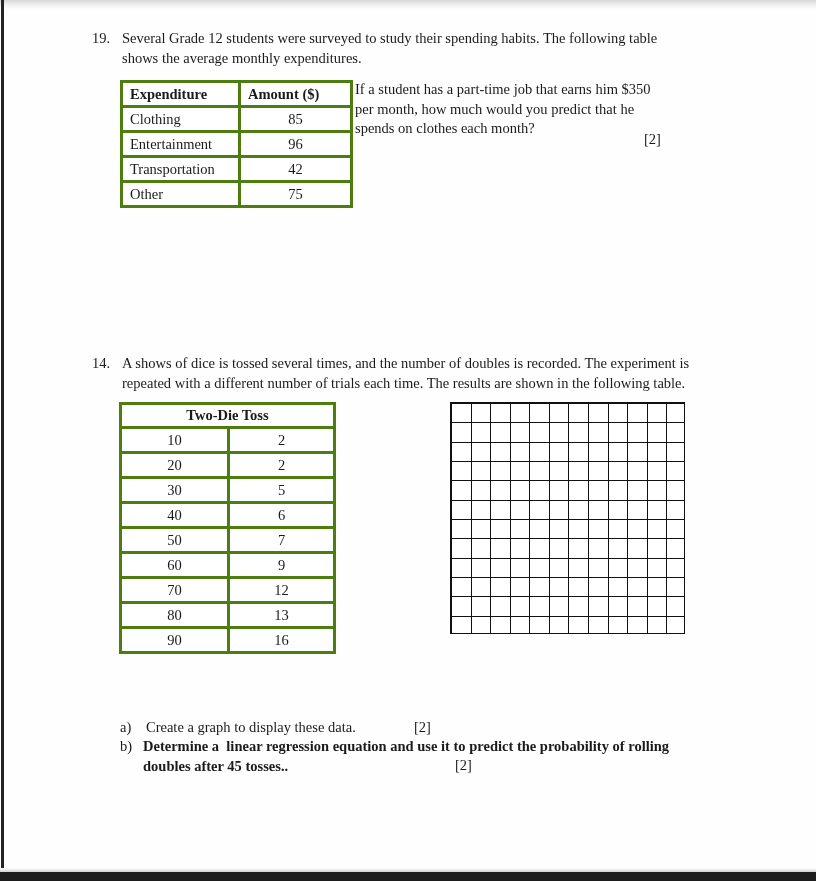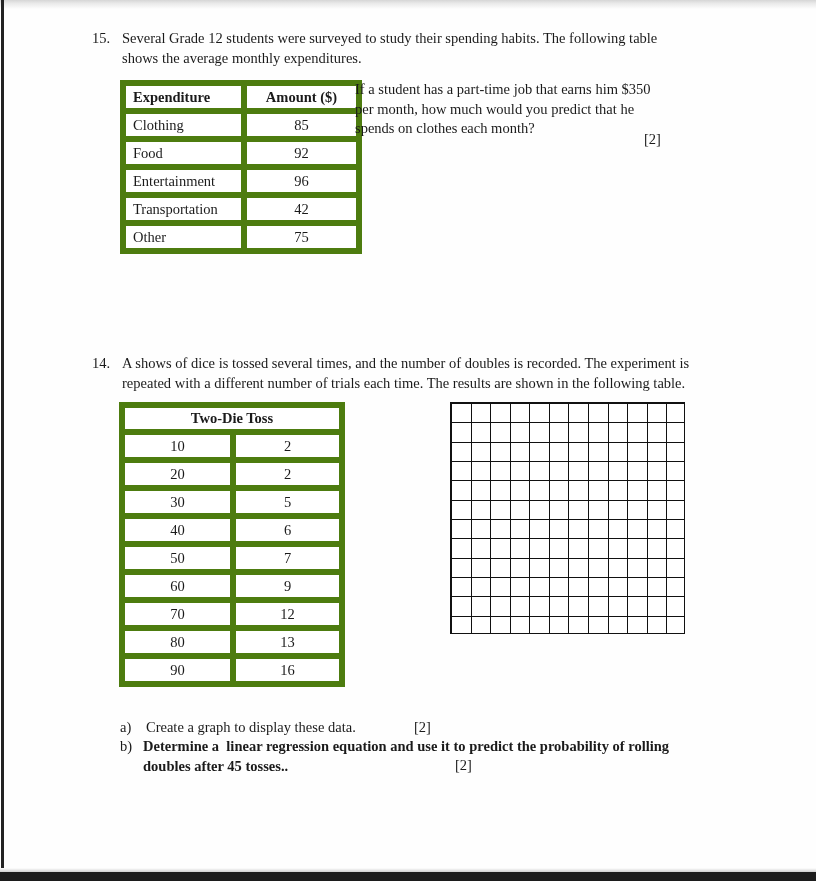--- a/index.html
+++ b/index.html
@@ -70,35 +70,35 @@
   }
 
   
   table.scan-table {
     position: absolute;
     border-collapse: collapse;
     font-size: 14.5px;
     background: #ffffff;
   }
   table.scan-table td, table.scan-table th {
-    border: 6px solid #4d7c0f;
+    border: 3px solid #4d7c0f;
     padding: 0 7px;
     font-weight: normal;
     vertical-align: middle;
   }
   table.scan-table th {
     font-weight: bold;
   }
 
   
   #expenditure-table { left: 120px; top: 80px; }
   #expenditure-table th, #expenditure-table td { height: 22px; }
   #expenditure-table .c-label { width: 101px; text-align: left; }
   #expenditure-table .c-amount { width: 95px; text-align: center; }
-  #expenditure-table th.c-amount { text-align: center; }
+  #expenditure-table th.c-amount { text-align: left; }
 
   
   #toss-table { left: 119px; top: 402px; border-radius: 29px; }
   #toss-table td, #toss-table th { height: 22px; text-align: center; }
   #toss-table .c-tosses { width: 91px; }
   #toss-table .c-doubles { width: 89px; }
   #toss-table .title-cell {
     height: 21px;
     font-weight: bold;
     text-align: center;
@@ -142,39 +142,35 @@
 </style>
 </head>
 <body>
 
 <div id="page-surface"></div>
 <div id="top-shade"></div>
 <div id="left-edge"></div>
 <div id="bottom-edge-fade"></div>
 <div id="bottom-edge"></div>
 
-<div class="q-num" style="left:92px; top:29px;">15.</div>
+<div class="q-num" style="left:92px; top:29px;">19.</div>
 
 <div class="q-body" style="left:122px; top:29px; width:548px;">Several Grade 12 students were surveyed to study their spending habits. The following table shows the average monthly expenditures.</div>
 
 <table class="scan-table" id="expenditure-table">
   <thead>
     <tr>
       <th class="c-label">Expenditure</th>
       <th class="c-amount">Amount ($)</th>
     </tr>
   </thead>
   <tbody>
     <tr>
       <td class="c-label">Clothing</td>
       <td class="c-amount">85</td>
-    </tr>
-    <tr>
-      <td class="c-label">Food</td>
-      <td class="c-amount">92</td>
     </tr>
     <tr>
       <td class="c-label">Entertainment</td>
       <td class="c-amount">96</td>
     </tr>
     <tr>
       <td class="c-label">Transportation</td>
       <td class="c-amount">42</td>
     </tr>
     <tr>

